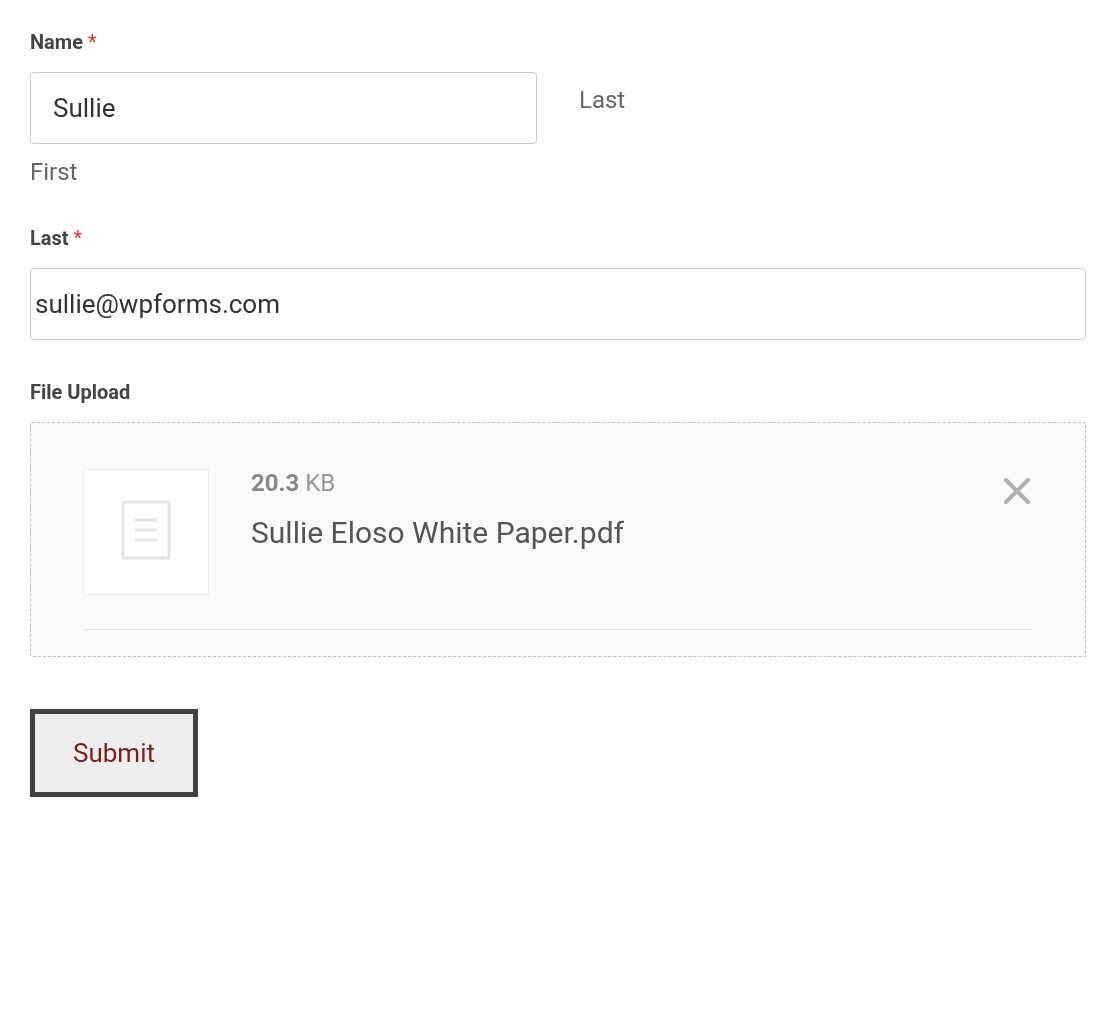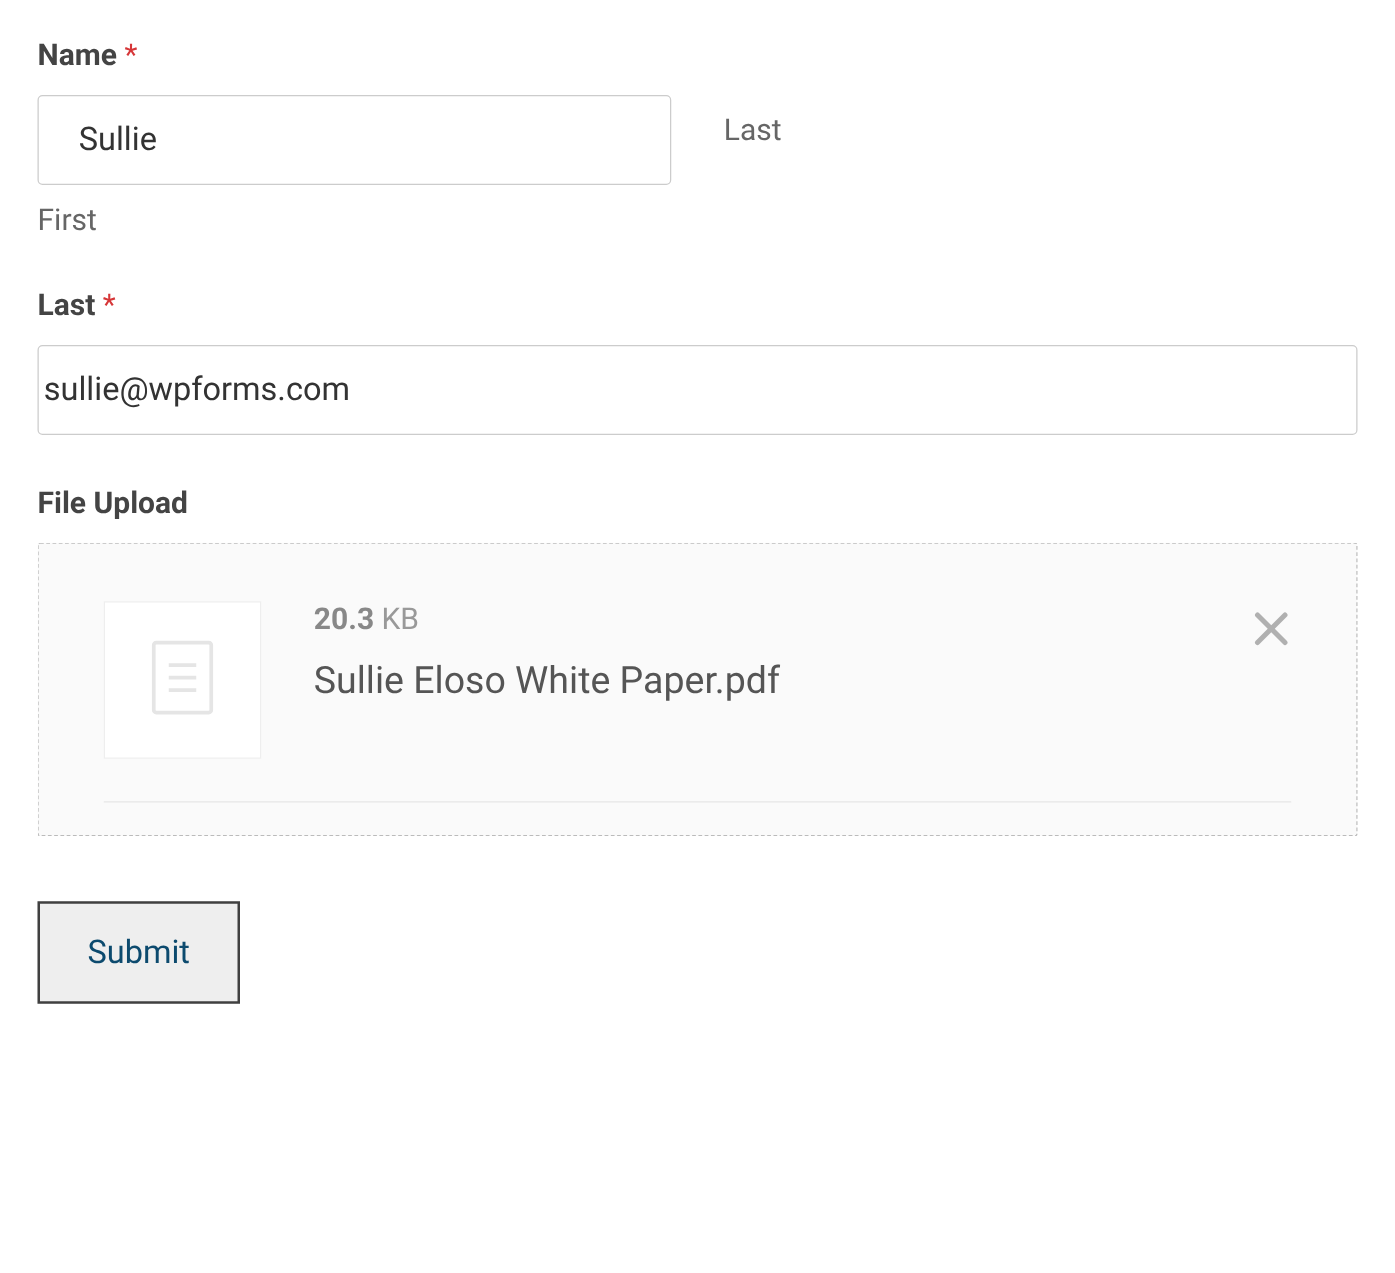--- a/index.html
+++ b/index.html
@@ -13,42 +13,42 @@
       padding: 30px;
       color: #444444;
     }
     .form-container {
       max-width: 1060px;
     }
     .field-group {
       margin-bottom: 40px;
     }
     .field-label {
-      font-size: 24px;
+      font-size: 20px;
       font-weight: 700;
       color: #444444;
       margin-bottom: 18px;
       display: block;
     }
     .required-asterisk {
       color: #d63638;
       font-weight: 400;
     }
     .name-row {
       display: flex;
       gap: 42px;
     }
     .name-col {
       flex: 1;
       display: flex;
       flex-direction: column;
     }
     .text-input {
       width: 100%;
-      padding: 20px 32px;
+      padding: 20px 22px;
       font-size: 26px;
       color: #333;
       border: 1px solid #cccccc;
       border-radius: 4px;
       background: #ffffff;
       font-family: inherit;
       outline: none;
     }
     .email-input {
       width: 100%;
@@ -128,24 +128,24 @@
       display: flex;
       align-items: center;
       justify-content: center;
     }
     .file-remove svg {
       width: 30px;
       height: 30px;
     }
     .submit-button {
       background: #eeeeee;
-      border: 2px solid #404040;
+      border: 5px solid #404040;
       padding: 24px 38px;
       font-size: 26px;
-      color: #0c4a6e;
+      color: #7f1d1d;
       cursor: pointer;
       font-family: inherit;
       margin-top: 12px;
     }
   </style>
 </head>
 <body>
 
 <div class="form-container">
 

